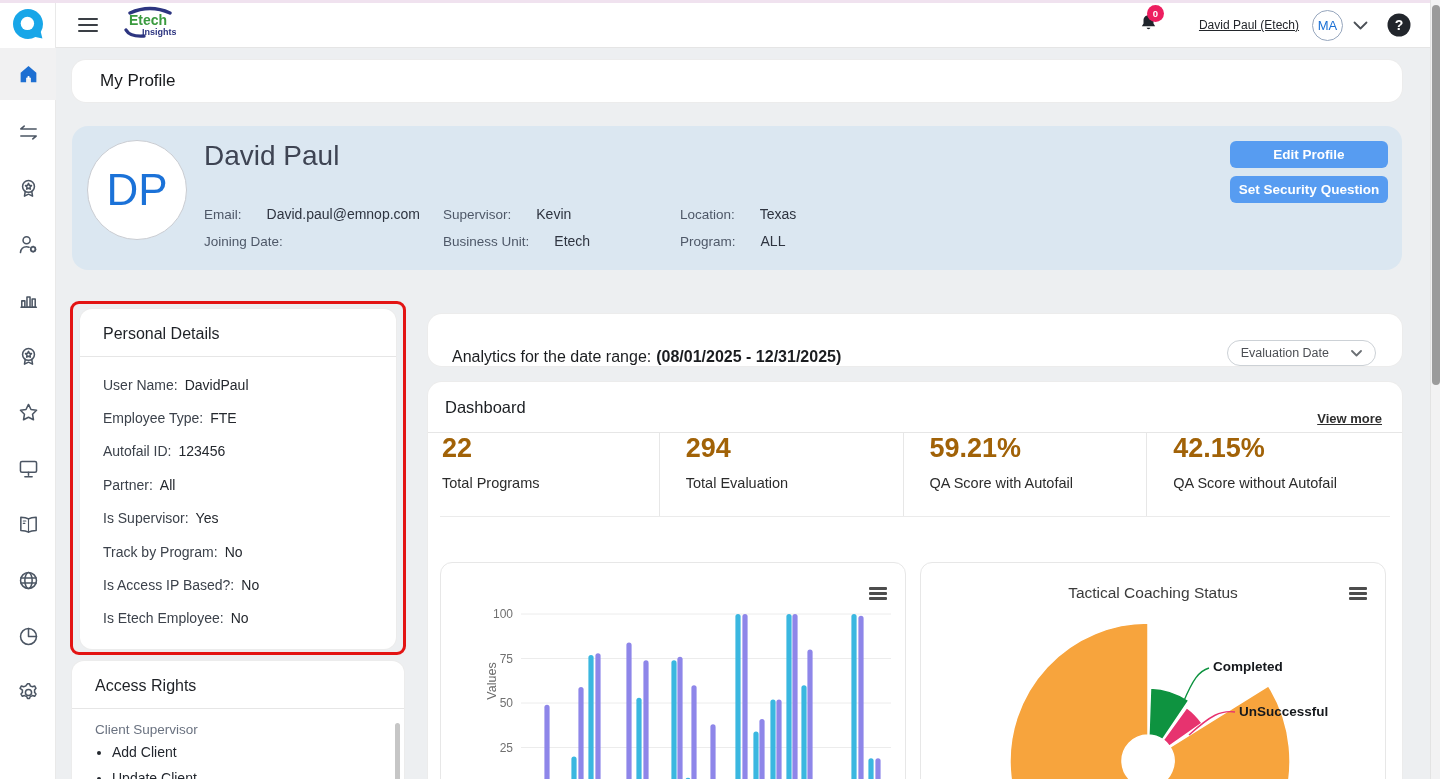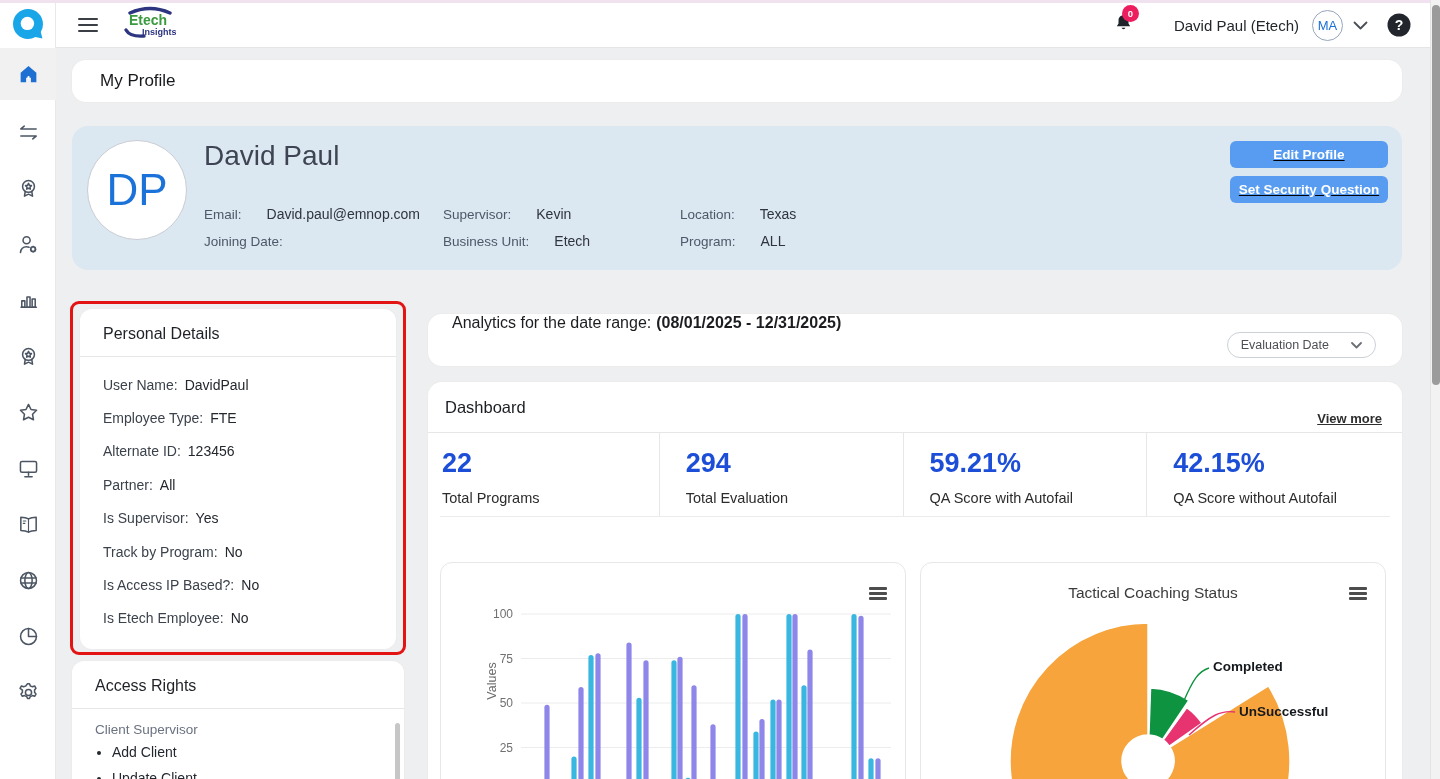--- a/index.html
+++ b/index.html
@@ -14,67 +14,67 @@
   .rail-item svg{width:23px;height:23px;}
   .rail-item.active{background:#f1f1f2;height:52px;margin-bottom:4px;}
   
   .topbar{position:absolute;left:56px;top:3px;width:1374px;height:45px;background:#fff;border-bottom:1px solid #e5e5e5;display:flex;align-items:center;z-index:30;}
   .hamburger{margin-left:22px;width:20px;height:14px;display:flex;flex-direction:column;justify-content:space-between;cursor:pointer;}
   .hamburger span{display:block;height:1.8px;background:#3a3f45;border-radius:1px;}
   .brand{margin-left:22px;cursor:pointer;}
   .tb-right{margin-left:auto;display:flex;align-items:center;margin-right:18px;}
   .bell-wrap{position:relative;margin-right:40px;cursor:pointer;}
   .bell-badge{position:absolute;top:-7px;left:9px;min-width:17px;height:17px;border-radius:9px;background:#ed1e60;color:#fff;font-size:9.5px;font-weight:bold;display:flex;align-items:center;justify-content:center;}
-  .tb-user{font-size:15px;color:#23262b;margin-right:13px;cursor:pointer;}
+  .tb-user{font-size:12px;color:#23262b;margin-right:13px;cursor:pointer;text-decoration:underline;}
   .tb-avatar{width:31px;height:31px;border-radius:50%;border:1.6px solid #96a6bd;color:#1a6fd4;font-size:13px;display:flex;align-items:center;justify-content:center;margin-right:10px;cursor:pointer;background:#fff;}
   .tb-chevron{margin-right:18px;cursor:pointer;display:flex;}
   .help{width:26px;height:26px;cursor:pointer;}
   
   .content{position:absolute;left:56px;top:48px;width:1374px;height:731px;background:#edeff1;overflow:hidden;}
   .card{background:#fff;border-radius:14px;position:absolute;}
   .pagecard{left:16px;top:12px;width:1330px;height:42px;display:flex;align-items:center;box-shadow:0 0 0 1px #ececec;}
   .pagecard .title{font-size:17px;color:#17191c;margin-left:28px;}
   
   .hero{left:16px;top:78px;width:1330px;height:144px;background:#dbe7f1;border-radius:16px;position:absolute;}
   .hero-avatar{position:absolute;left:15px;top:14px;width:100px;height:100px;border-radius:50%;background:#fff;border:1px solid #c9ccd2;display:flex;align-items:center;justify-content:center;font-size:44px;color:#1b72d8;}
   .hero-name{position:absolute;left:132px;top:14px;font-size:28px;color:#3e4453;font-weight:500;}
   .hero-fields{position:absolute;left:132px;top:80px;display:grid;grid-template-columns:239px 237px auto;row-gap:11px;}
   .field{font-size:13.5px;color:#4e5868;white-space:nowrap;}
   .field .val{color:#2e3440;margin-left:6px;font-size:14px;padding-left:19px;}
-  .hero-btns{position:absolute;right:14px;top:15px;display:flex;flex-direction:column;align-items:flex-end;gap:8px;text-decoration:underline;}
+  .hero-btns{position:absolute;right:14px;top:15px;display:flex;flex-direction:column;align-items:flex-end;gap:8px;}
   .blue-btn{width:158px;height:27px;background:#579cf1;color:#fff;border:none;border-radius:6px;font-size:13.5px;font-weight:bold;cursor:pointer;}
   
   .pd-wrap{position:absolute;left:14px;top:253px;width:336px;height:354px;border:3px solid #e31414;border-radius:9px;}
   .pd-card{position:absolute;left:7px;top:5px;width:316px;height:340px;background:#fff;border-radius:12px;box-shadow:0 0 0 1px #ececec;overflow:hidden;}
   .card-title{font-size:16px;color:#1e2126;padding:16px 23px 13px;}
   .card-div{border-bottom:1px solid #e6e6e6;}
   .pd-rows{padding-top:11px;}
   .pd-row{padding:0 23px;height:33.4px;display:flex;align-items:center;font-size:14px;color:#3c424b;white-space:nowrap;}
   .pd-row .val{margin-left:7px;color:#24282e;}
   
   .ar-card{left:16px;top:613px;width:332px;height:140px;box-shadow:0 0 0 1px #ececec;border-radius:12px;overflow:hidden;}
   .ar-body{padding:13px 23px 0;}
   .ar-group{font-size:13.5px;color:#6a7280;}
   .ar-list{list-style:disc;padding-left:17px;margin-top:7px;}
   .ar-list li{font-size:14px;color:#23272e;margin-bottom:10px;}
   .ar-scroll{position:absolute;right:4px;top:62px;width:5px;height:72px;background:#c6c6c6;border-radius:3px;cursor:pointer;}
   
-  .an-card{left:372px;top:266px;width:974px;height:52px;display:flex;align-items:flex-start;box-shadow:0 0 0 1px #ececec;flex-direction:column;}
+  .an-card{left:372px;top:266px;width:974px;height:52px;display:flex;align-items:flex-end;box-shadow:0 0 0 1px #ececec;}
   .an-text{margin-left:24px;font-size:16px;color:#1b1d20;}
   .an-text .range{font-weight:bold;margin-left:5px;}
   .dropdown{margin-left:auto;margin-right:26px;display:flex;align-items:center;gap:22px;border:1px solid #ccd1d6;border-radius:16px;padding:5px 13px;font-size:12.5px;color:#4c4f54;cursor:pointer;background:#fff;}
   
   .dash-card{left:372px;top:334px;width:974px;height:520px;box-shadow:0 0 0 1px #ececec;}
   .dash-head{height:51px;display:flex;align-items:center;border-bottom:1px solid #e6e6e6;}
   .dash-head .t{font-size:16.5px;color:#1b1e22;margin-left:17px;}
   .viewmore{margin-left:auto;margin-right:20px;font-size:13px;font-weight:bold;color:#2e2e2e;text-decoration:underline;cursor:pointer;margin-top:22px;}
   .stats{display:flex;height:84px;margin:0 12px;border-bottom:1px solid #ebebeb;}
   .stat{flex:1;padding-left:26px;border-left:1px solid #e7e7e7;}
   .stat:first-child{padding-left:2px;border-left:none;}
-  .stat .num{font-size:27px;font-weight:bold;color:#1d4ed8;margin-top:15px;}
+  .stat .num{font-size:27px;font-weight:bold;color:#a16207;}
   .stat .lbl{font-size:14.5px;color:#2c2c2c;margin-top:11px;}
   .chart-card{position:absolute;top:180px;width:466px;height:330px;border:1px solid #e7e7e7;border-radius:12px;background:#fff;overflow:hidden;}
   .chart-card.left{left:12px;}
   .chart-card.right{left:492px;}
   .chart-title{position:absolute;top:21px;left:0;width:100%;text-align:center;font-size:15.5px;color:#3c3c3c;font-weight:500;}
   .chart-menu{position:absolute;top:24px;right:18px;width:18px;height:13px;display:flex;flex-direction:column;justify-content:space-between;cursor:pointer;}
   .chart-menu span{height:2.6px;background:#4d4d4d;border-radius:1px;}
   .chart-svg{position:absolute;left:0;top:0;width:466px;height:330px;}
   
   .sb-track{position:absolute;right:0;top:0;width:10px;height:779px;background:#f2f2f3;border-left:1px solid #e3e3e3;z-index:50;}
@@ -238,21 +238,21 @@
         <div class="pd-rows" id="pd-rows">
             <div class="pd-row">
               <span>User Name:</span>
               <span class="val">DavidPaul</span>
             </div>
             <div class="pd-row">
               <span>Employee Type:</span>
               <span class="val">FTE</span>
             </div>
             <div class="pd-row">
-              <span>Alternate ID:</span>
+              <span>Autofail ID:</span>
               <span class="val">123456</span>
             </div>
             <div class="pd-row">
               <span>Partner:</span>
               <span class="val">All</span>
             </div>
             <div class="pd-row">
               <span>Is Supervisor:</span>
               <span class="val">Yes</span>
             </div>

